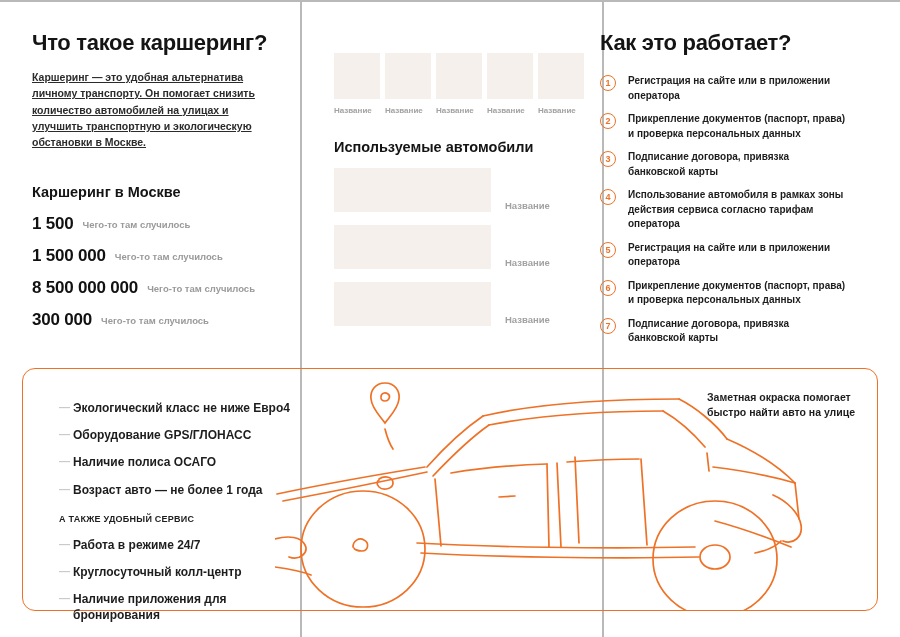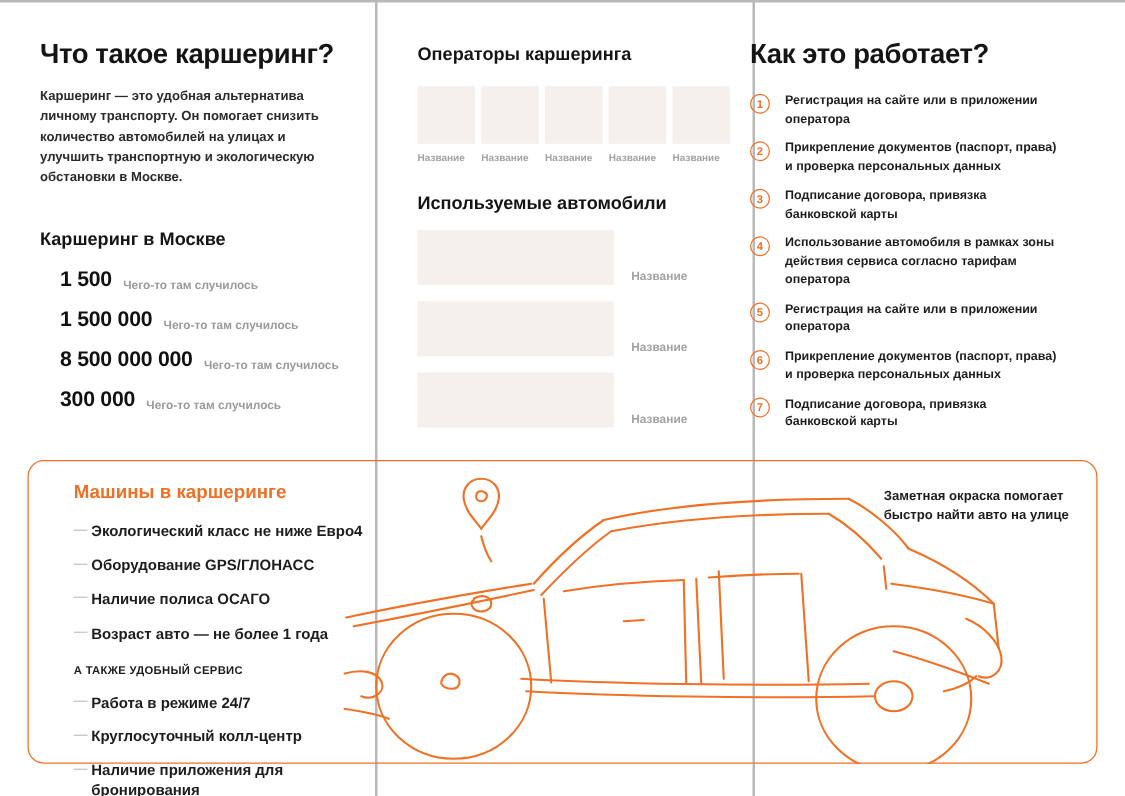--- a/index.html
+++ b/index.html
@@ -36,36 +36,36 @@
   .h2 {
     font-size: 14.5px;
     font-weight: 700;
     color: #141414;
   }
   .body-text {
     font-size: 10.5px;
     font-weight: 600;
     line-height: 1.55;
     color: #2b2b2b;
+    text-decoration: underline;
   }
 
   
   .col-left {
     position: absolute;
     left: 32px; top: 30px; width: 248px;
   }
   .col-left .intro { margin-top: 13px; }
   .col-left .sub-head { margin-top: 34px; }
 
   .stats { margin-top: 14px; }
   .stat-row {
     display: flex;
-    align-items: flex-end;
+    align-items: center;
     margin-bottom: 12px;
-    margin-left: 16px;
   }
   .stat-value {
     font-size: 17px;
     font-weight: 700;
     color: #111111;
     letter-spacing: -0.2px;
     white-space: nowrap;
   }
   .stat-label {
     font-size: 9.5px;
@@ -263,21 +263,20 @@
     </div>
     <div class="stat-row">
       <span class="stat-value">300 000</span>
       <span class="stat-label">Чего-то там случилось</span>
     </div>
   </div>
 
 </div>
 
 <div class="col-mid">
-  <div class="h2">Операторы каршеринга</div>
 
   <div class="operator-grid">
     <div class="operator-cell">
       <div class="operator-box"></div>
       <div class="operator-name">Название</div>
     </div>
     <div class="operator-cell">
       <div class="operator-box"></div>
       <div class="operator-name">Название</div>
     </div>
@@ -342,21 +341,20 @@
     <div class="step">
       <div class="step-num">7</div>
       <div class="step-text">Подписание договора, привязка банковской карты</div>
     </div>
   </div>
 </div>
 
 <div class="panel">
 
   <div class="panel-inner">
-    <div class="panel-title">Машины в каршеринге</div>
 
     <div class="feature-list">
       <div class="feature">
         <div class="feature-dash">—</div>
         <div class="feature-text">Экологический класс не ниже Евро4</div>
       </div>
       <div class="feature">
         <div class="feature-dash">—</div>
         <div class="feature-text">Оборудование GPS/ГЛОНАСС</div>
       </div>

